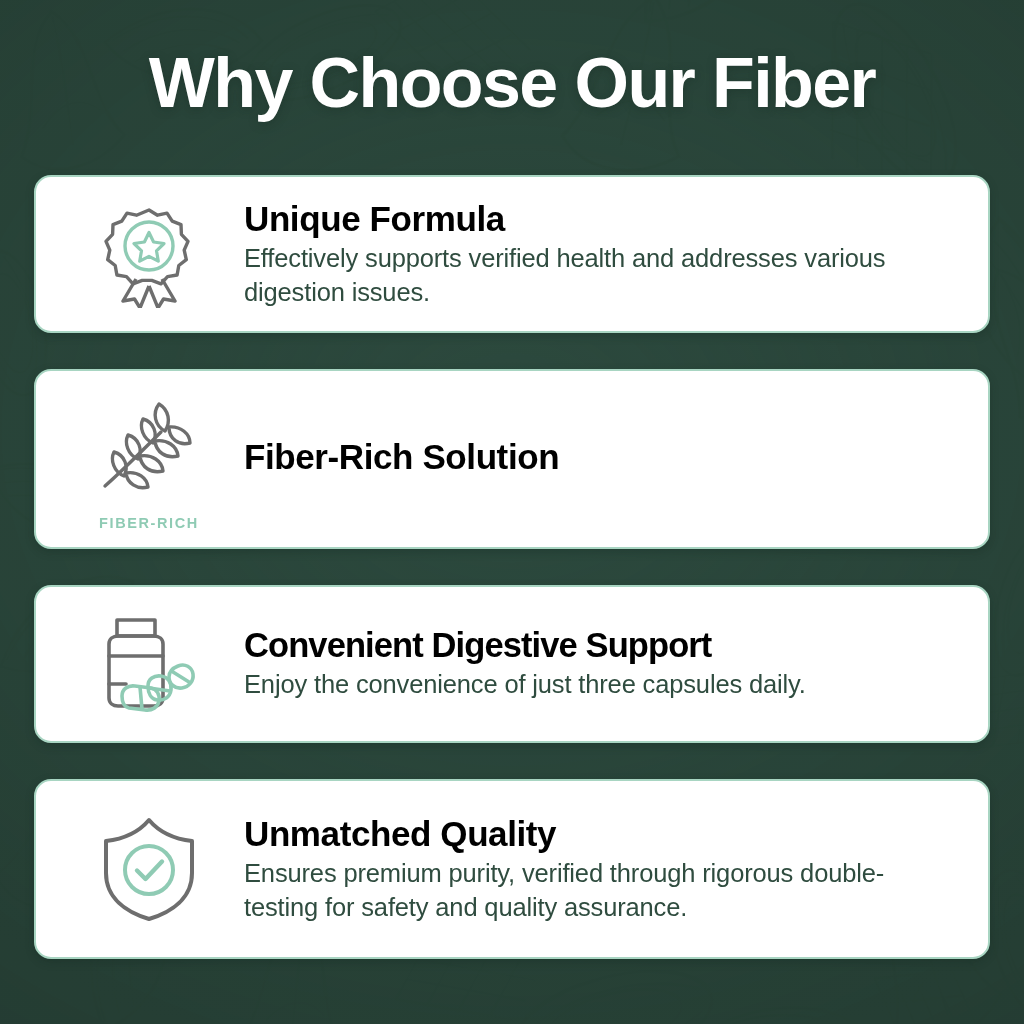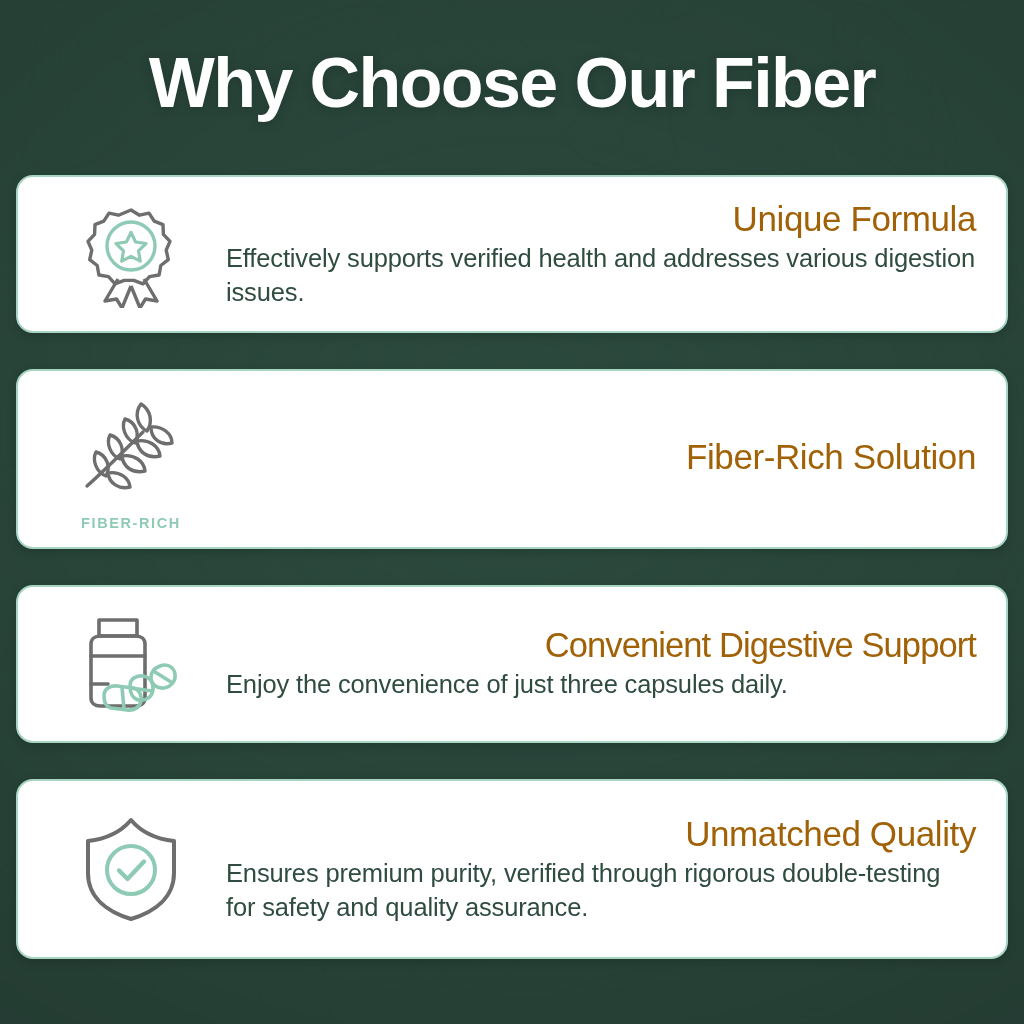--- a/index.html
+++ b/index.html
@@ -37,21 +37,21 @@
         rgba(40,67,56,0.80) 55%,
         rgba(36,60,50,0.92) 100%);
     pointer-events: none;
   }
 
   
   .page {
     position: relative;
     width: 1024px;
     height: 1024px;
-    padding: 0 16px;
+    padding: 0 34px;
     border-radius: 26px;
   }
 
   
   .title {
     text-align: center;
     color: #ffffff;
     font-size: 70px;
     font-weight: 800;
     letter-spacing: -1.6px;
@@ -111,27 +111,26 @@
     color: #8fcbb4;
     line-height: 1;
   }
 
   
   .text-col {
     flex: 1 1 auto;
     padding-right: 4px;
   }
   .card-title {
-    color: #a16207;
+    color: #000000;
     font-size: 35px;
-    font-weight: 400;
+    font-weight: 700;
     letter-spacing: -0.4px;
     line-height: 1.12;
     margin-bottom: 4px;
-    text-align: right;
   }
   .card-title.tight { letter-spacing: -0.9px; font-size: 34.5px; }
 
   .card-body {
     color: #2f4c3f;
     font-size: 25.5px;
     font-weight: 400;
     line-height: 1.32;
     letter-spacing: -0.15px;
   }

